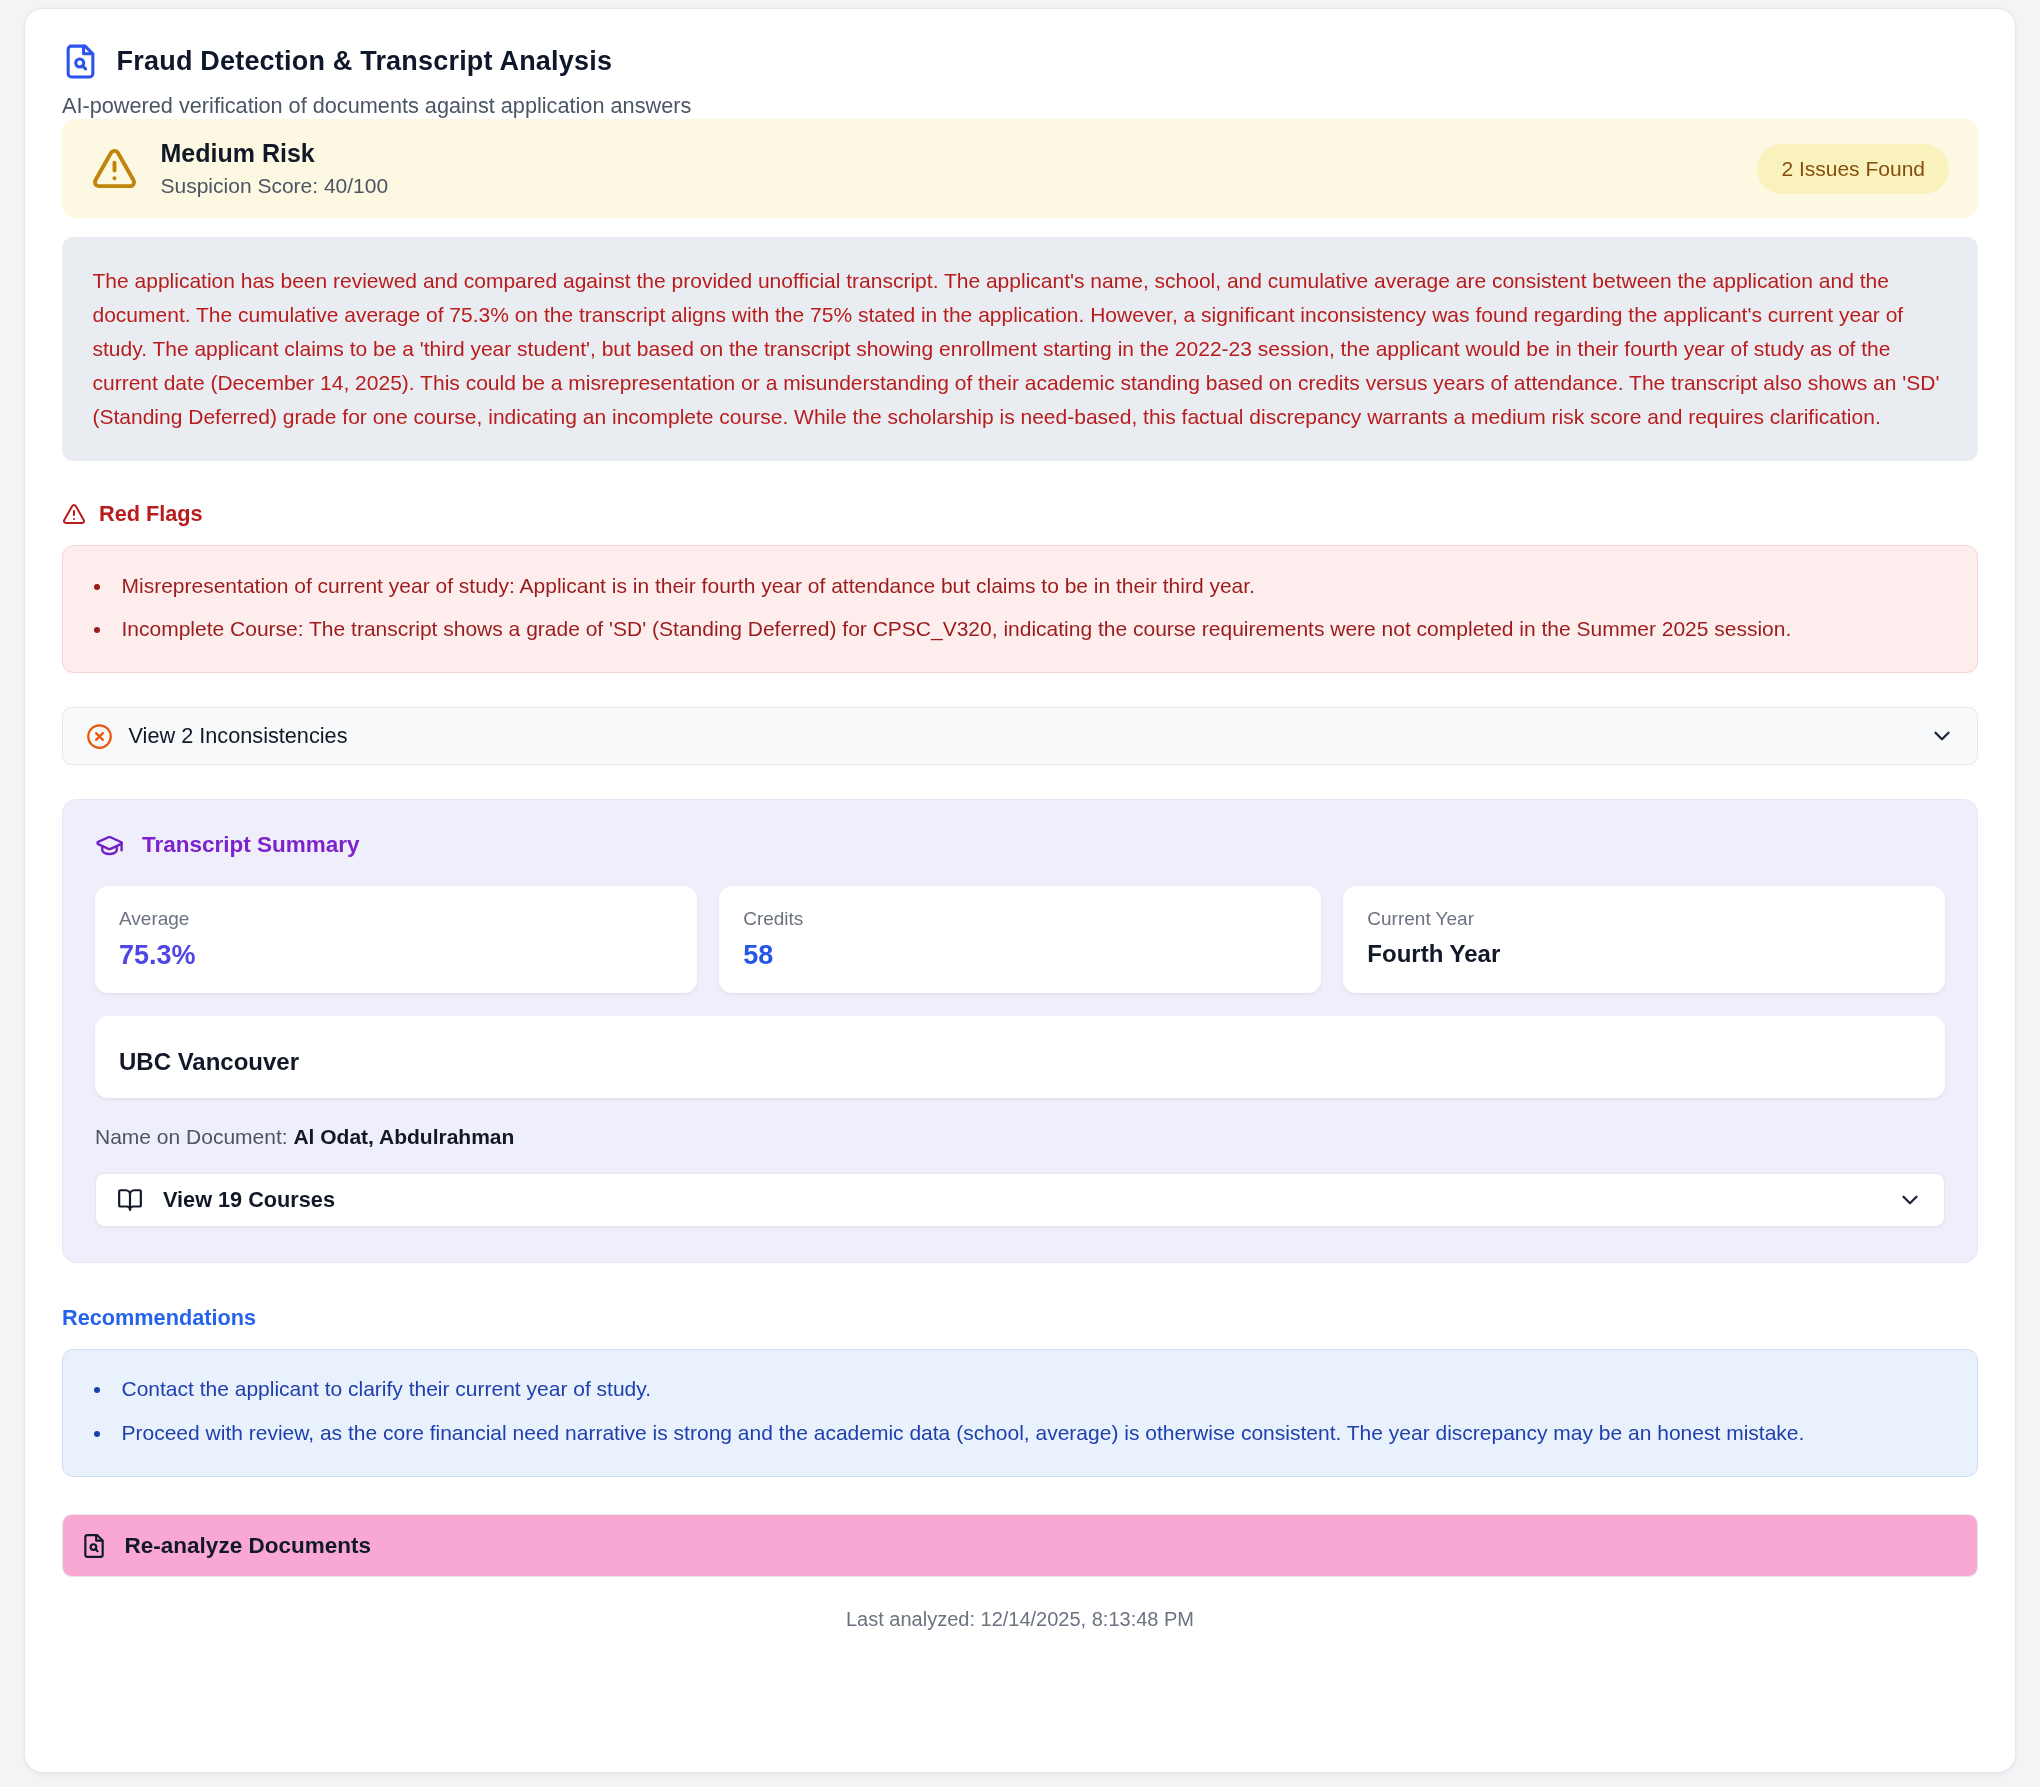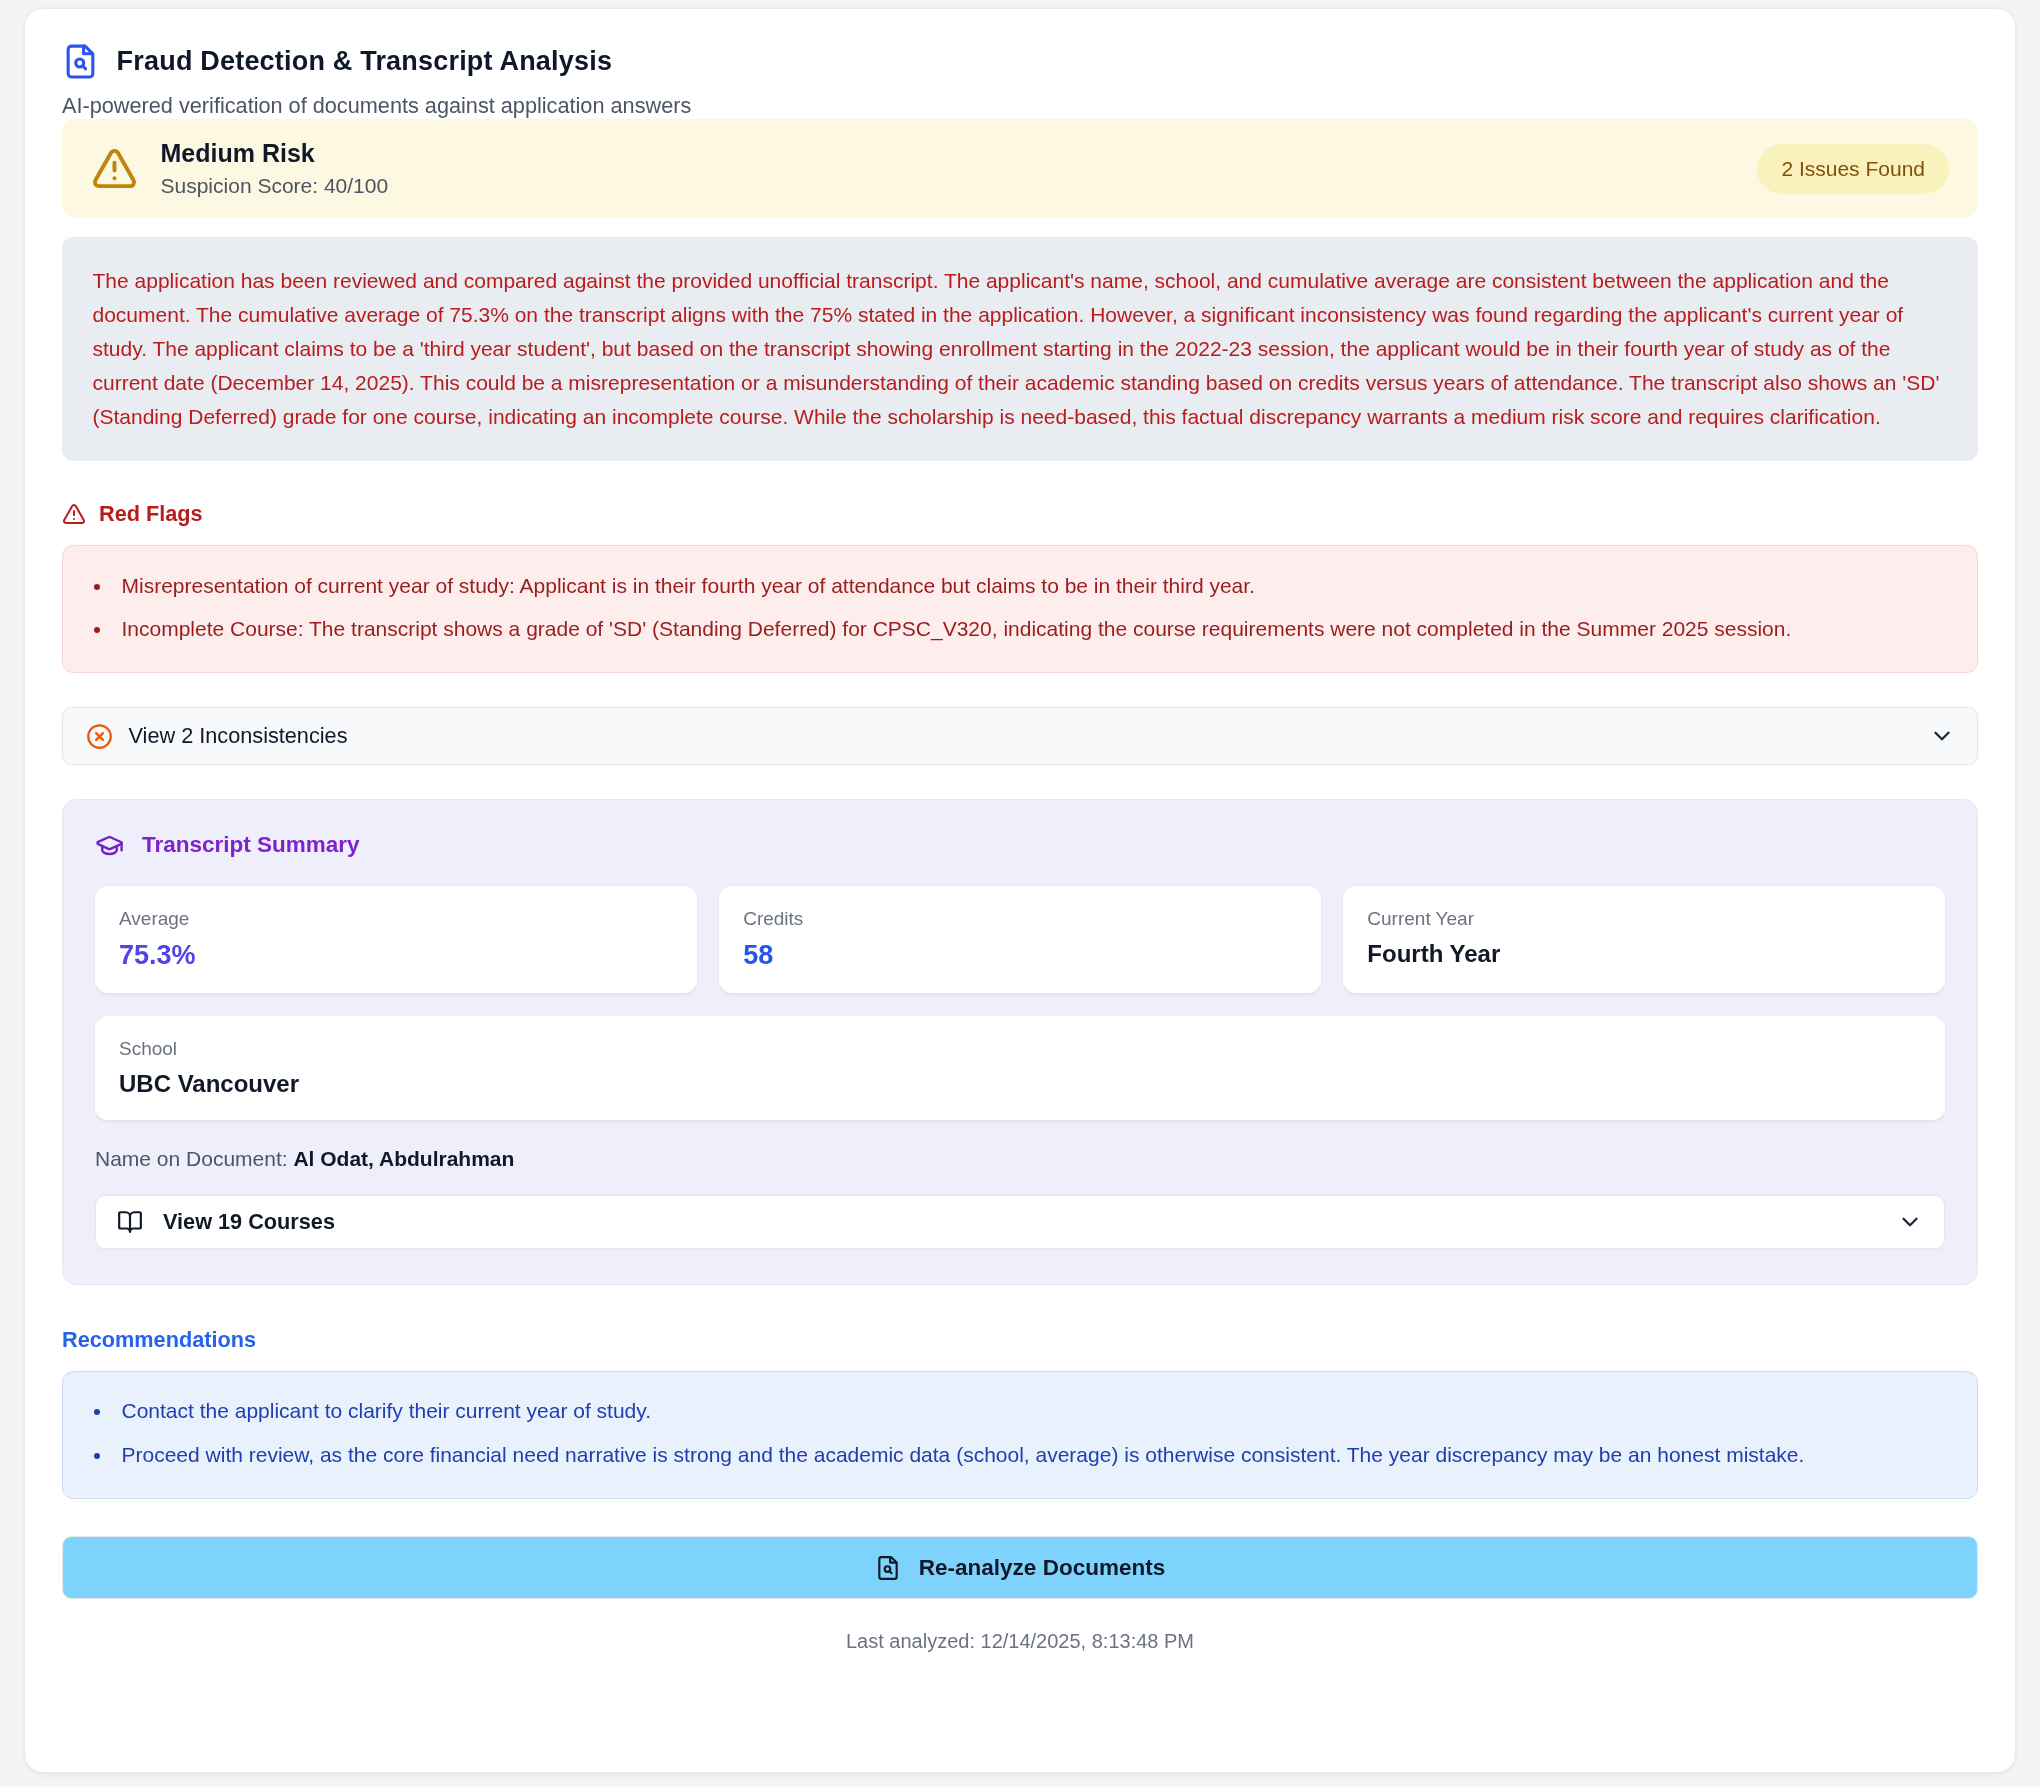--- a/index.html
+++ b/index.html
@@ -91,22 +91,22 @@
   
   .rec-h { margin-top:42px; font-size:21.7px; font-weight:600; color:#2563eb; }
   .rec-box {
     margin-top:17.6px; background:#e9f1fc; border:0.8px solid #cdddf6; border-radius:11.2px;
     padding:22.5px 30.5px 27px 30.5px;
   }
   .rec-box li { font-size:21px; line-height:1.6; color:#1e3fae; margin-top:9.6px; }
   .rec-box li:first-child { margin-top:0; }
   
   .reanalyze-btn {
-    margin-top:37px; width:100%; background:#7dd3fc; border:0.8px solid #e7e9ed; border-radius:9.6px;
-    padding:17.6px; display:flex; align-items:center; justify-content:center; gap:18px; cursor:pointer;
+    margin-top:37px; width:100%; background:#f9a8d4; border:0.8px solid #e7e9ed; border-radius:9.6px;
+    padding:17.6px; display:flex; align-items:center; gap:18px; cursor:pointer;
   }
   .reanalyze-btn .ico { width:26px; height:26px; color:#111827; flex:0 0 auto; }
   .reanalyze-btn .lbl { font-size:22.5px; font-weight:600; color:#111827; }
   .last-analyzed { margin-top:30.5px; text-align:center; font-size:20px; color:#6b7280; }
   svg { display:block; }
 </style>
 </head>
 <body>
 
 <div class="card">
@@ -196,21 +196,20 @@
         <div class="stat-label">Credits</div>
         <div class="stat-value v-blue">58</div>
       </div>
       <div class="stat-card">
         <div class="stat-label">Current Year</div>
         <div class="stat-value v-dark">Fourth Year</div>
       </div>
     </div>
 
     <div class="stat-card school-card">
-      <div class="stat-label">School</div>
       <div class="school-value">UBC Vancouver</div>
     </div>
 
     <div class="name-line">
       <span class="name-label">Name on Document:</span>
       <span class="name-value">Al Odat, Abdulrahman</span>
     </div>
 
     <div class="courses-btn">
       <span class="book">

